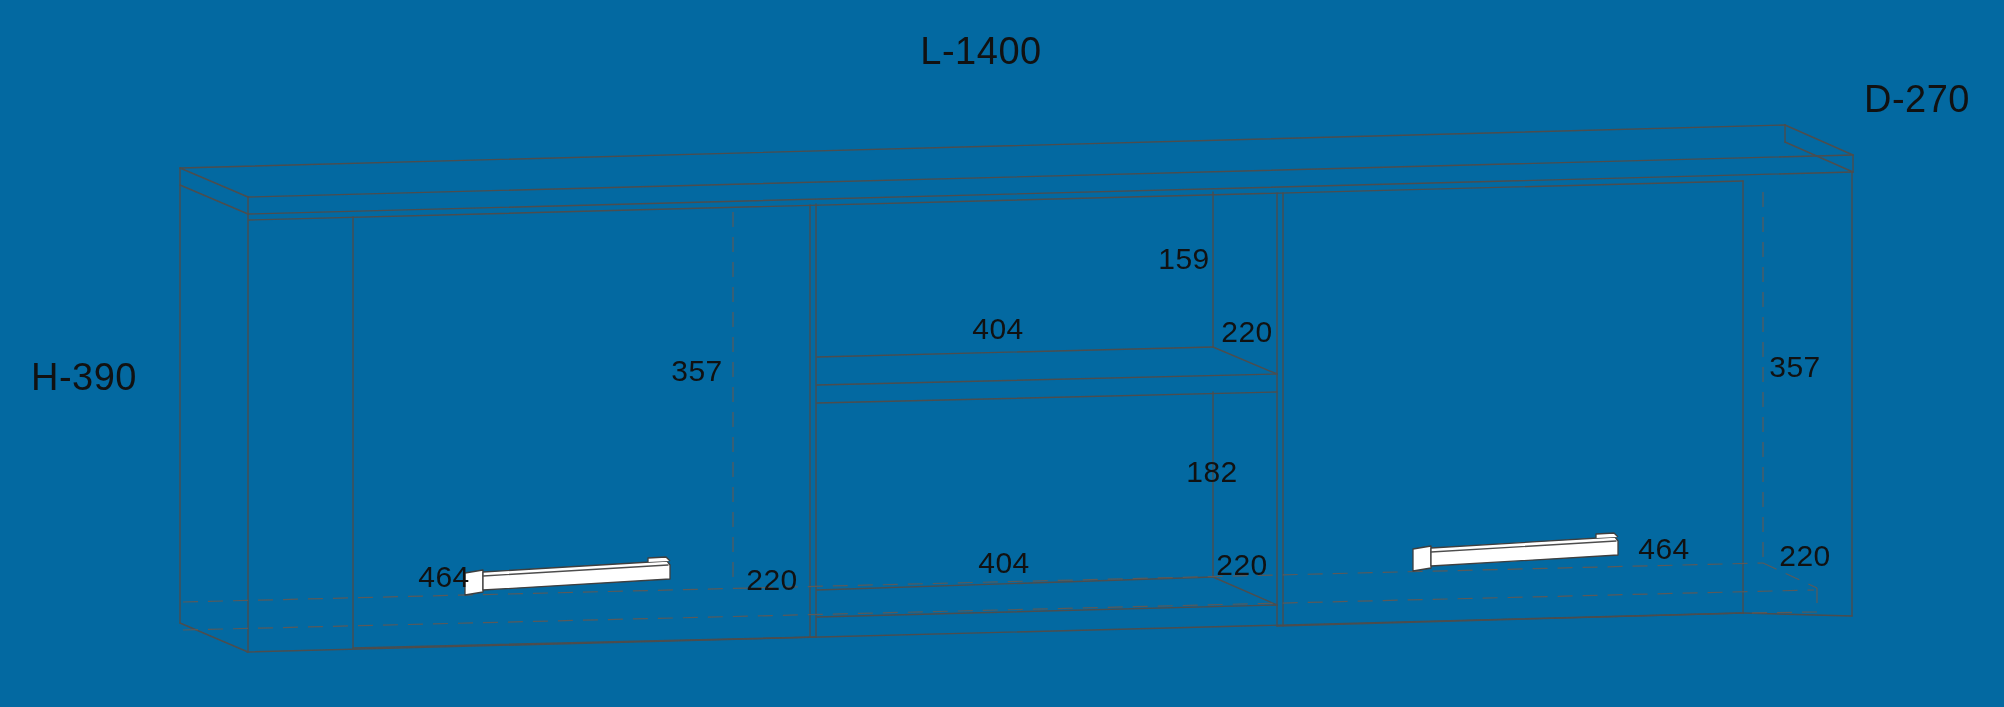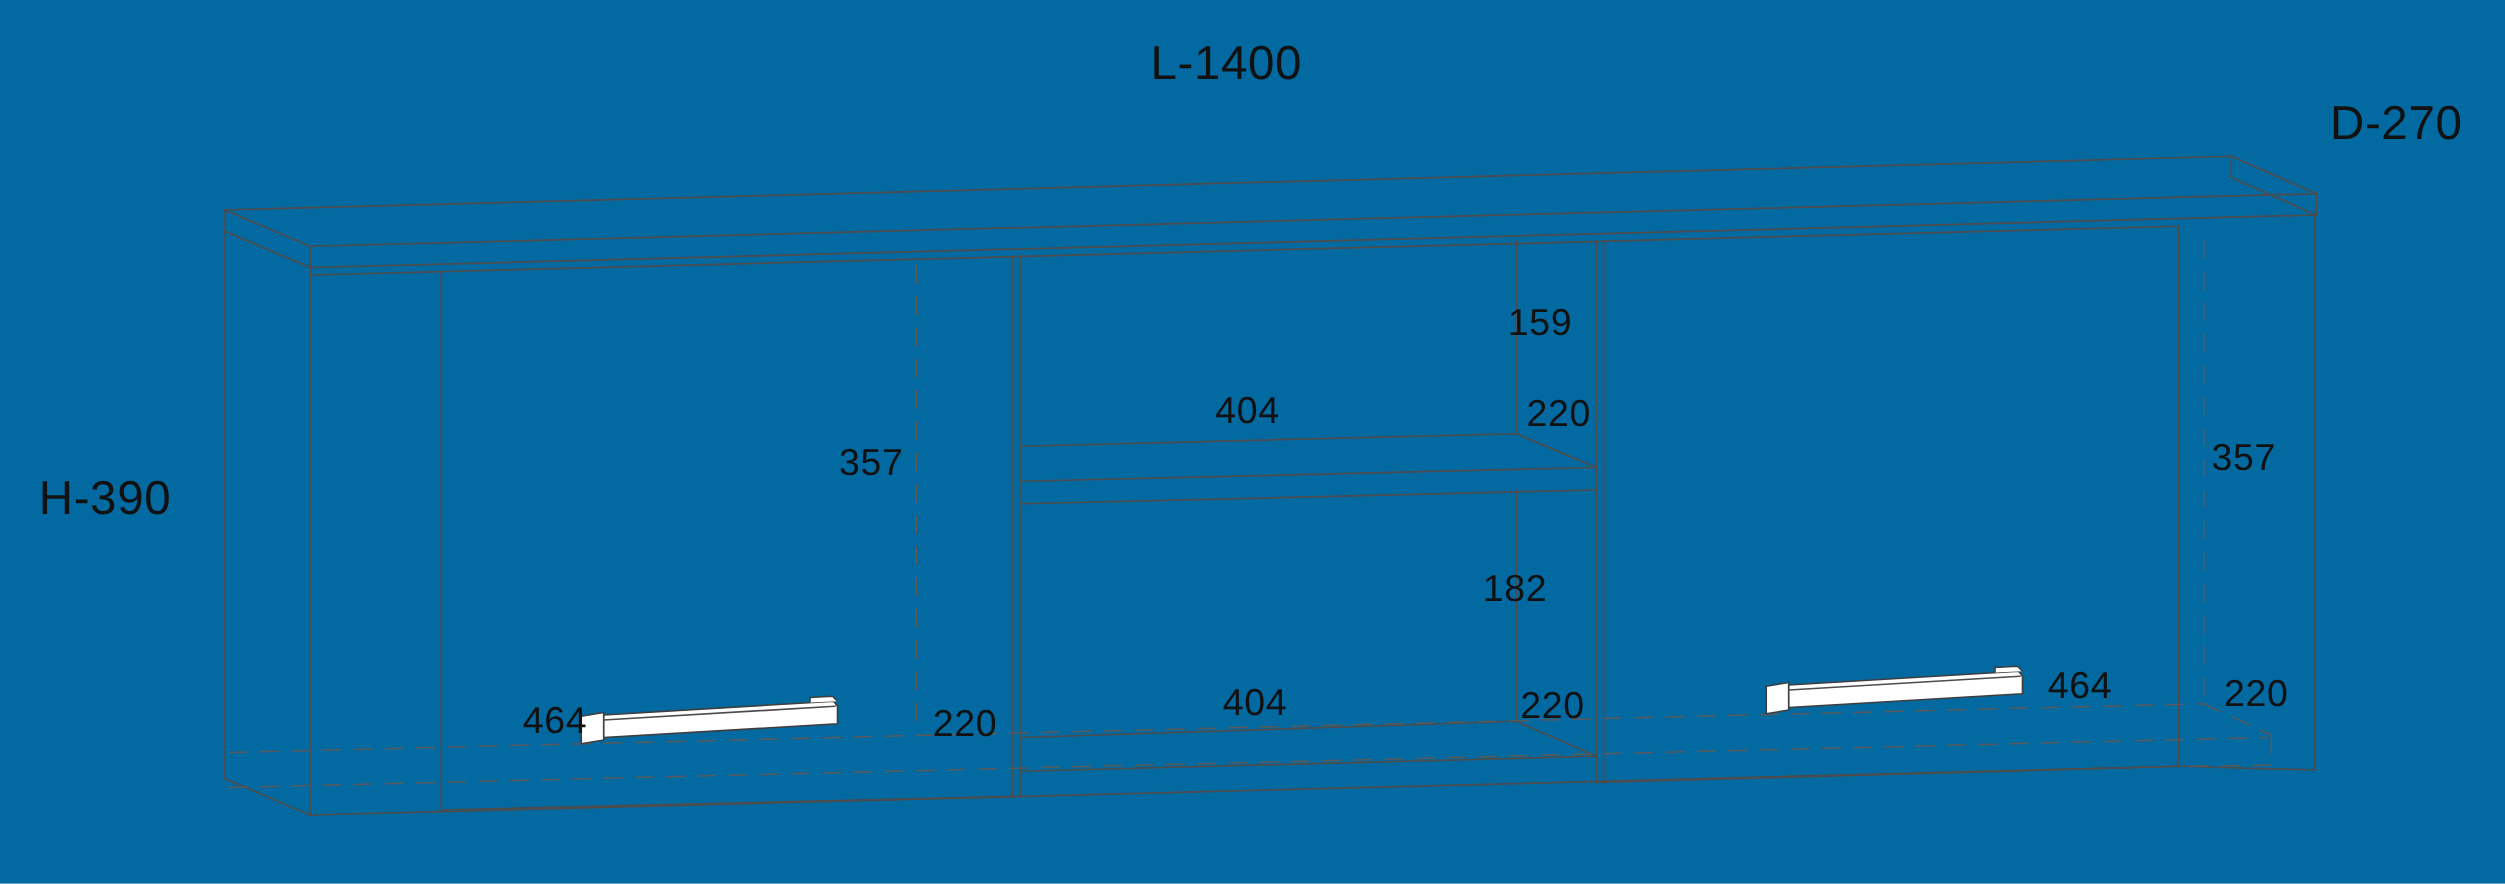--- a/index.html
+++ b/index.html
@@ -106,23 +106,23 @@
     <g>
       <path class="h" d="M1413,549 L1431,546 L1431,568 L1413,571 Z"></path>
       <path class="h" d="M1431,548 L1615,537 L1618,541 L1618,555 L1431,566 Z"></path>
       <line class="s" x1="1431" y1="552" x2="1616" y2="541"></line>
       <path class="h" d="M1596,538 L1596,534 L1614,533 L1618,537"></path>
     </g>
   </svg>
 
   <div class="dim big" style="left:981px;top:51px;">L-1400</div>
   <div class="dim big" style="left:1917px;top:99px;text-align:right;">D-270</div>
-  <div class="dim big" style="left:84px;top:399px;text-align:center;">H-390</div>
+  <div class="dim big" style="left:84px;top:377px;text-align:center;">H-390</div>
 
-  <div class="dim" style="left:1184px;top:259px;margin-left:48px;">159</div>
+  <div class="dim" style="left:1184px;top:259px;">159</div>
   <div class="dim" style="left:998px;top:329px;">404</div>
   <div class="dim" style="left:1247px;top:332px;">220</div>
   <div class="dim" style="left:697px;top:371px;">357</div>
   <div class="dim" style="left:1795px;top:367px;">357</div>
   <div class="dim" style="left:1188px;top:472px;margin-left:24px;">182</div>
   <div class="dim" style="left:1004px;top:563px;">404</div>
   <div class="dim" style="left:1242px;top:565px;">220</div>
   <div class="dim" style="left:444px;top:577px;">464</div>
   <div class="dim" style="left:772px;top:580px;">220</div>
   <div class="dim" style="left:1664px;top:549px;">464</div>

